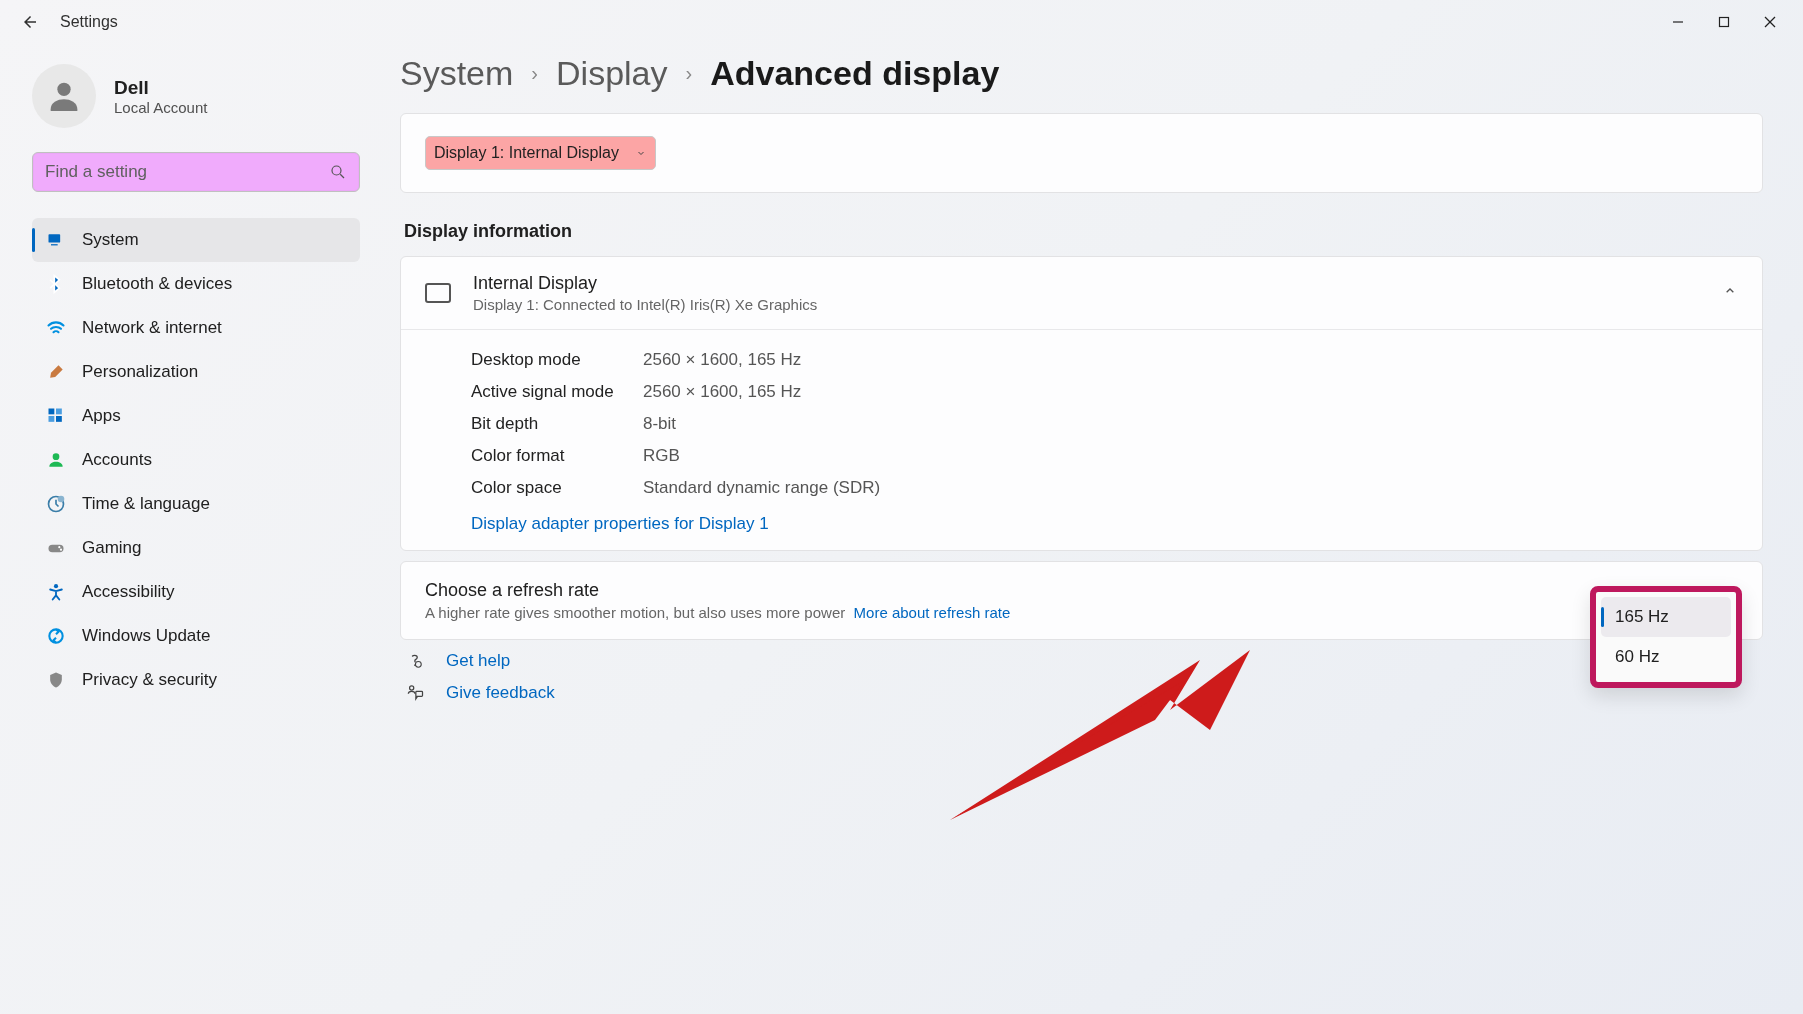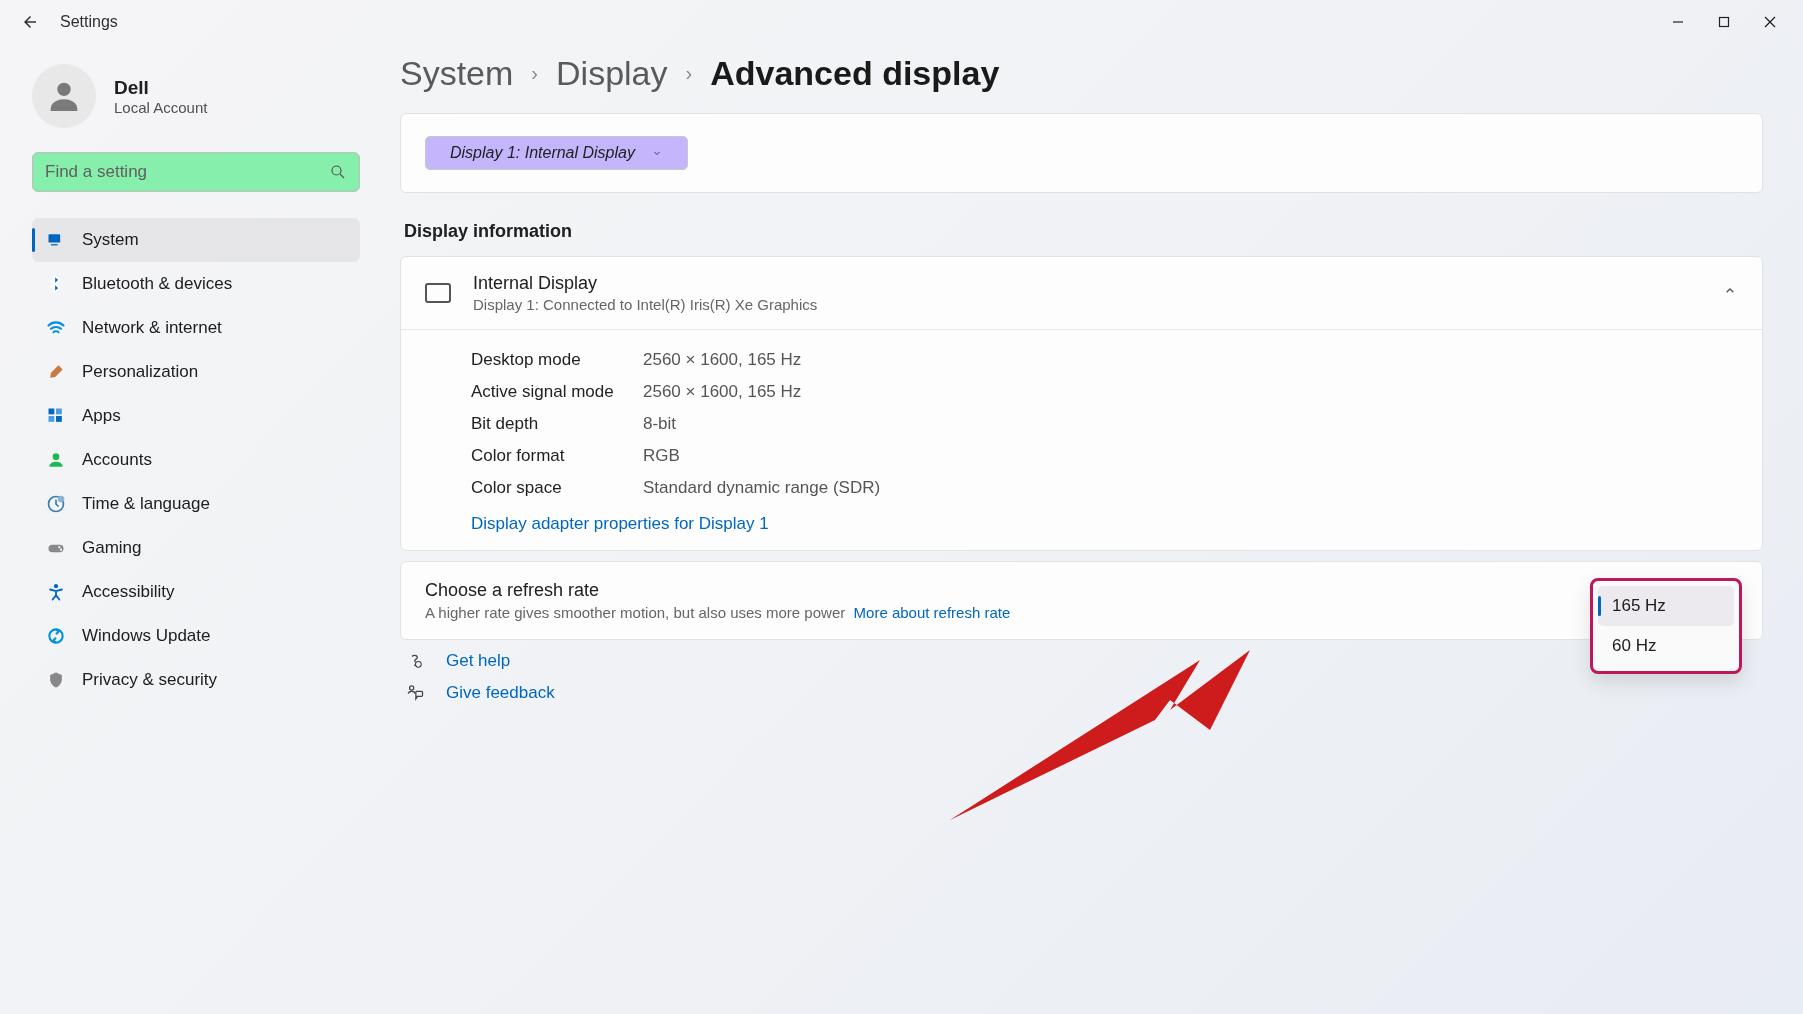--- a/index.html
+++ b/index.html
@@ -18,62 +18,62 @@
 .content { flex: 1; padding: 10px 40px 20px 20px; }
 
 
 .user-box { display: flex; align-items: center; gap: 18px; margin: 10px 0 24px 0; }
 .avatar { width: 64px; height: 64px; border-radius: 50%; background: #e8e8e8; display: flex; align-items: center; justify-content: center; }
 .avatar svg { fill: #7a7a7a; }
 .user-name { font-size: 19px; font-weight: 600; }
 .user-type { font-size: 15px; color: #505050; }
 
 
-.search-box { display: flex; align-items: center; border: 1px solid #c0c0c0; border-radius: 6px; background: #86efac; height: 40px; padding: 0 12px; margin-bottom: 26px; box-shadow: 0 0 0 1px rgba(0,0,0,0.02) inset; }
+.search-box { display: flex; align-items: center; border: 1px solid #c0c0c0; border-radius: 6px; background: #f0abfc; height: 40px; padding: 0 12px; margin-bottom: 26px; box-shadow: 0 0 0 1px rgba(0,0,0,0.02) inset; }
 .search-box input { border: none; outline: none; flex: 1; font-size: 17px; background: transparent; color: #606060; }
 .search-box input::placeholder { color: #606060; }
 
 
 .nav-item { display: flex; align-items: center; gap: 16px; height: 44px; border-radius: 6px; padding: 0 14px; cursor: pointer; font-size: 17px; position: relative; }
 .nav-item.selected { background: #e6e6e8; }
 .nav-item.selected::before { content: ""; position: absolute; left: 0; top: 10px; bottom: 10px; width: 3px; background: #0067c0; border-radius: 2px; }
 .nav-icon { width: 20px; height: 20px; display: flex; align-items: center; justify-content: center; }
 
 
 .breadcrumb { display: flex; align-items: center; gap: 18px; font-size: 34px; margin-bottom: 20px; }
 .crumb-link { color: #5a5a5a; font-weight: 500; cursor: pointer; }
 .crumb-sep { color: #888; font-size: 20px; }
 .crumb-current { font-weight: 600; color: #1a1a1a; }
 
 
 .card { background: #fdfdfe; border: 1px solid #e2e2e4; border-radius: 6px; margin-bottom: 10px; }
 .sel-card { display: flex; align-items: center; padding: 22px 24px; justify-content: space-between; }
 .sel-text { font-size: 18px; }
-.dropdown-btn { border: 1px solid #c8c8c8; border-radius: 5px; padding: 7px 24px; font-size: 16px; background: #c4b5fd; display: flex; align-items: center; gap: 16px; cursor: pointer; color: #222; font-style: italic; }
+.dropdown-btn { border: 1px solid #c8c8c8; border-radius: 5px; padding: 7px 8px; font-size: 16px; background: #fca5a5; display: flex; align-items: center; gap: 16px; cursor: pointer; color: #222; }
 
 .section-head { font-size: 18px; font-weight: 600; margin: 28px 0 14px 4px; }
 
 .disp-header { display: flex; align-items: center; padding: 16px 24px; gap: 22px; border-bottom: 1px solid #e8e8ea; }
 .disp-icon { width: 26px; height: 20px; border: 2px solid #555; border-radius: 3px; position: relative; }
 .disp-title { font-size: 18px; font-weight: 500; }
 .disp-sub { font-size: 15px; color: #666; margin-top: 2px; }
 .chev-up { margin-left: auto; cursor: pointer; color: #555; }
 
 .detail-grid { padding: 14px 24px 16px 70px; }
 .detail-row { display: flex; padding: 6px 0; font-size: 17px; }
 .detail-label { width: 172px; color: #222; }
 .detail-val { color: #555; }
 .adapter-link { color: #0067c0; font-size: 17px; margin-top: 10px; cursor: pointer; display: inline-block; font-weight: 500; }
 
 .refresh-card { display: flex; align-items: center; padding: 18px 24px; justify-content: space-between; position: relative; }
 .refresh-title { font-size: 18px; font-weight: 500; }
 .refresh-sub { font-size: 15px; color: #666; margin-top: 3px; }
 .refresh-sub a { color: #0067c0; text-decoration: none; font-weight: 500; }
 
-.flyout { position: absolute; right: 20px; top: 16px; width: 152px; background: #fafafa; border: 3px solid #be185d; border-radius: 8px; box-shadow: 0 8px 20px rgba(0,0,0,0.12); padding: 5px; z-index: 10; }
+.flyout { position: absolute; right: 20px; top: 24px; width: 152px; background: #fafafa; border: 6px solid #be185d; border-radius: 8px; box-shadow: 0 8px 20px rgba(0,0,0,0.12); padding: 5px; z-index: 10; }
 .fly-opt { padding: 10px 14px; font-size: 17px; border-radius: 5px; cursor: pointer; position: relative; }
 .fly-opt.sel { background: #eceaee; }
 .fly-opt.sel::before { content: ""; position: absolute; left: 0; top: 10px; bottom: 10px; width: 3px; background: #0067c0; border-radius: 2px; }
 
 .help-row { display: flex; align-items: center; gap: 20px; padding-left: 4px; }
 .help-icon { width: 22px; height: 22px; display: flex; align-items: center; justify-content: center; color: #444; }
 .help-link { color: #0067c0; font-size: 17px; cursor: pointer; font-weight: 500; }
 
 .arrow-overlay { position: absolute; left: 940px; top: 620px; pointer-events: none; }
 </style>

